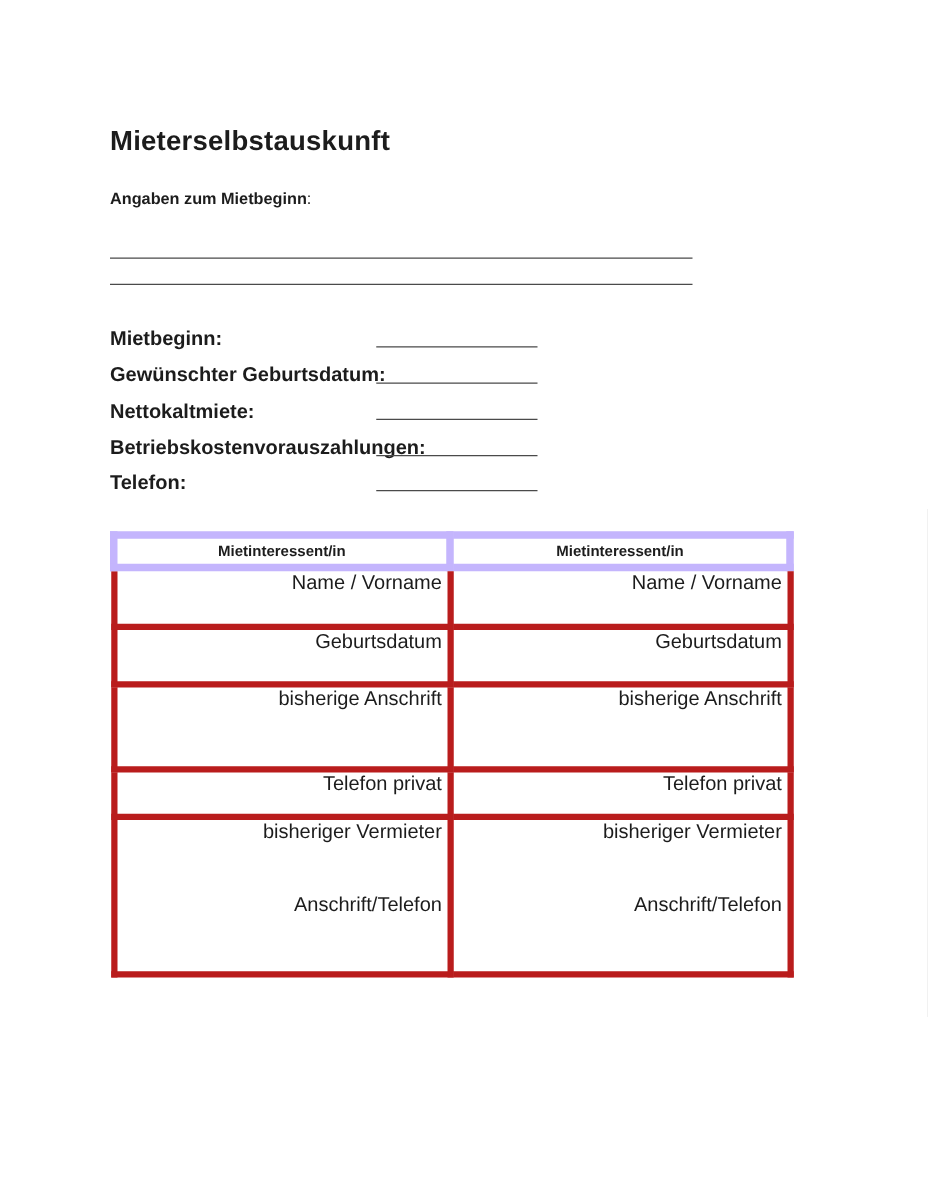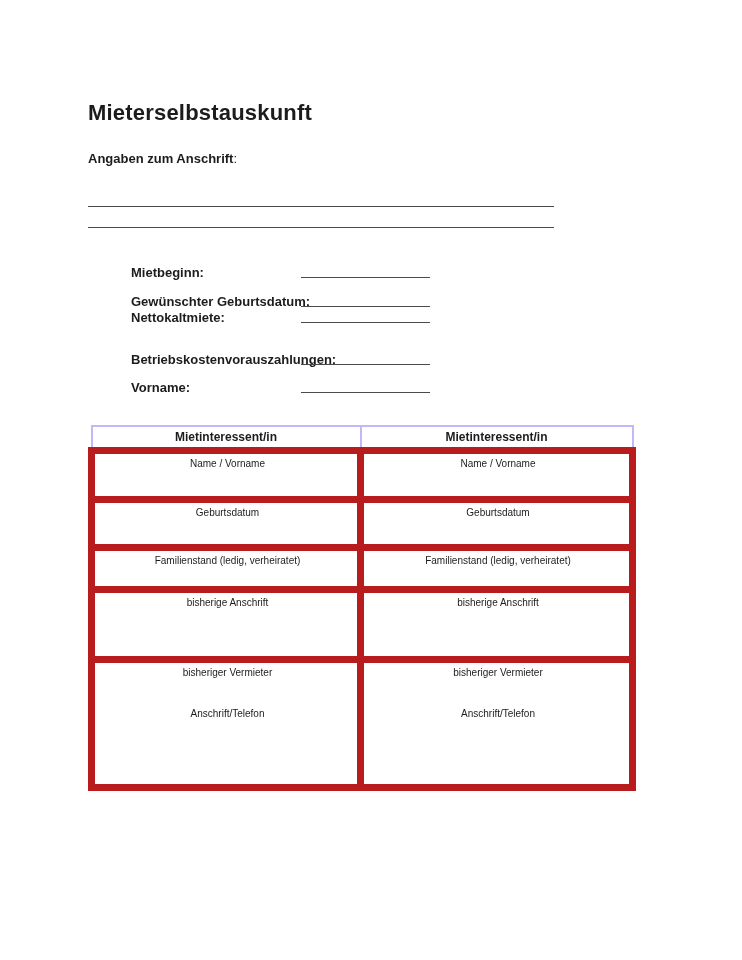--- a/index.html
+++ b/index.html
@@ -49,29 +49,28 @@
   .long-line-2 { top: 227px; }
 
   .field-row {
     position: absolute;
     left: 88px;
     width: 350px;
     height: 18px;
   }
   .field-row-0 { top: 263px; }
   .field-row-1 { top: 292px; }
-  .field-row-2 { top: 308px; }
+  .field-row-2 { top: 321px; }
   .field-row-3 { top: 350px; }
   .field-row-4 { top: 378px; }
   .field-label {
-    font-size: 13px;
+    font-size: 16px;
     font-weight: bold;
     line-height: 15px;
     white-space: nowrap;
-    margin-left: 43px;
   }
   .field-blank-line {
     position: absolute;
     left: 213px;
     top: 14px;
     width: 129px;
     height: 0;
     border-top: 1.3px solid #4a4a4a;
   }
 
@@ -80,60 +79,60 @@
     left: 88px;
     top: 425px;
     width: 541px;
     border-collapse: collapse;
     table-layout: fixed;
     border: 2px solid #3d3d3d;
   }
   .applicants-table col.c1 { width: 269px; }
   .applicants-table col.c2 { width: 272px; }
   .applicants-table th {
-    border: 2px solid #c4b5fd;
+    border: 6px solid #c4b5fd;
     height: 20px;
     font-size: 12px;
     font-weight: bold;
     text-align: center;
     vertical-align: middle;
     padding: 0;
   }
   .applicants-table td {
-    border: 7px solid #b91c1c;
+    border: 5px solid #b91c1c;
     vertical-align: top;
-    text-align: center;
-    font-size: 10px;
+    text-align: right;
+    font-size: 16px;
     line-height: 12px;
     padding: 4px 4px 0 7px;
   }
   .rh-name        td { height: 38px; }
   .rh-geburt      td { height: 37px; margin-left: 44px; }
   .rh-familie     td { height: 31px; }
   .rh-anschrift   td { height: 59px; }
   .rh-tel-privat  td { height: 29px; }
   .rh-tel-mobil   td { height: 28px; }
   .rh-email       td { height: 26px; }
   .rh-vermieter   td { height: 117px; }
   .cell-label {
     display: block;
     white-space: nowrap;
   }
   .cell-label-second {
-    margin-top: 29px;
+    margin-top: 47px;
   }
 </style>
 </head>
 <body>
 
 <div class="page">
 
   <h1 class="doc-title">Mieterselbstauskunft</h1>
 
-  <div class="section-label"><span>Angaben zum Anschrift</span><span class="colon">:</span></div>
+  <div class="section-label"><span>Angaben zum Mietbeginn</span><span class="colon">:</span></div>
 
   <div class="long-blank-line long-line-1"></div>
   <div class="long-blank-line long-line-2"></div>
 
   <div class="field-row field-row-0">
     <span class="field-label">Mietbeginn:</span>
     <span class="field-blank-line"></span>
   </div>
   <div class="field-row field-row-1">
     <span class="field-label">Gewünschter Geburtsdatum:</span>
@@ -141,21 +140,21 @@
   </div>
   <div class="field-row field-row-2">
     <span class="field-label">Nettokaltmiete:</span>
     <span class="field-blank-line"></span>
   </div>
   <div class="field-row field-row-3">
     <span class="field-label">Betriebskostenvorauszahlungen:</span>
     <span class="field-blank-line"></span>
   </div>
   <div class="field-row field-row-4">
-    <span class="field-label">Vorname:</span>
+    <span class="field-label">Telefon:</span>
     <span class="field-blank-line"></span>
   </div>
 
   <table class="applicants-table">
     <colgroup>
         <col class="c1">
         <col class="c2">
       </colgroup>
     <tbody>
         <tr>
@@ -171,34 +170,34 @@
           </td>
     </tr>
     <tr class="rh-geburt">
       <td>
             <span class="cell-label">Geburtsdatum</span>
           </td>
       <td>
             <span class="cell-label">Geburtsdatum</span>
           </td>
     </tr>
-    <tr class="rh-familie">
-      <td>
-            <span class="cell-label">Familienstand (ledig, verheiratet)</span>
-          </td>
-      <td>
-            <span class="cell-label">Familienstand (ledig, verheiratet)</span>
-          </td>
-    </tr>
     <tr class="rh-anschrift">
       <td>
             <span class="cell-label">bisherige Anschrift</span>
           </td>
       <td>
             <span class="cell-label">bisherige Anschrift</span>
+          </td>
+    </tr>
+    <tr class="rh-tel-privat">
+      <td>
+            <span class="cell-label">Telefon privat</span>
+          </td>
+      <td>
+            <span class="cell-label">Telefon privat</span>
           </td>
     </tr>
     <tr class="rh-vermieter">
       <td>
         <span class="cell-label">bisheriger Vermieter</span>
         <span class="cell-label cell-label-second">Anschrift/Telefon</span>
       </td>
       <td>
         <span class="cell-label">bisheriger Vermieter</span>
         <span class="cell-label cell-label-second">Anschrift/Telefon</span>

